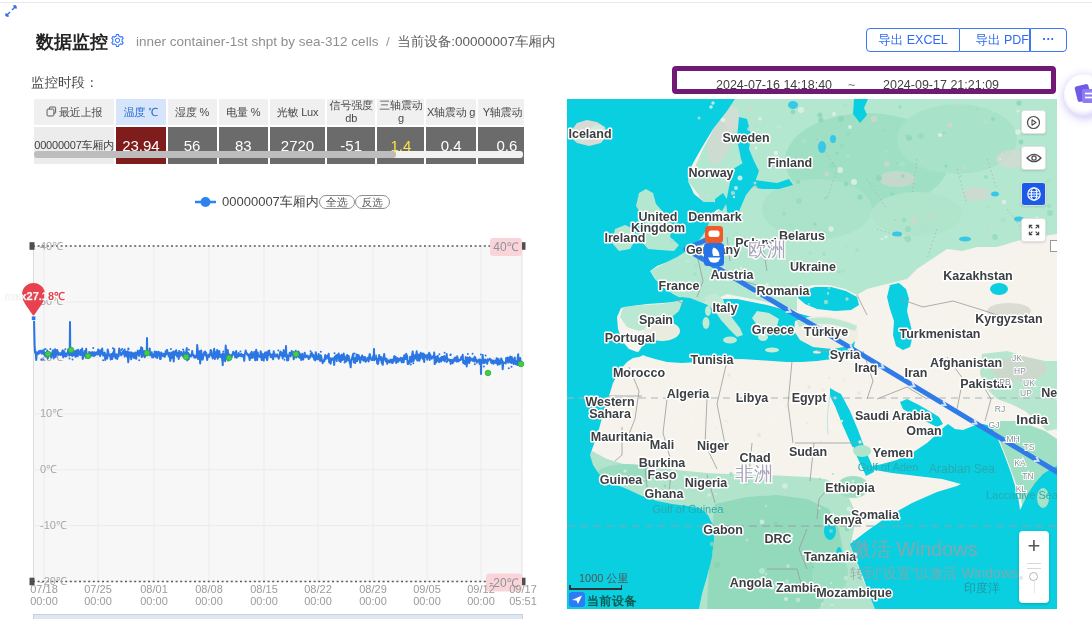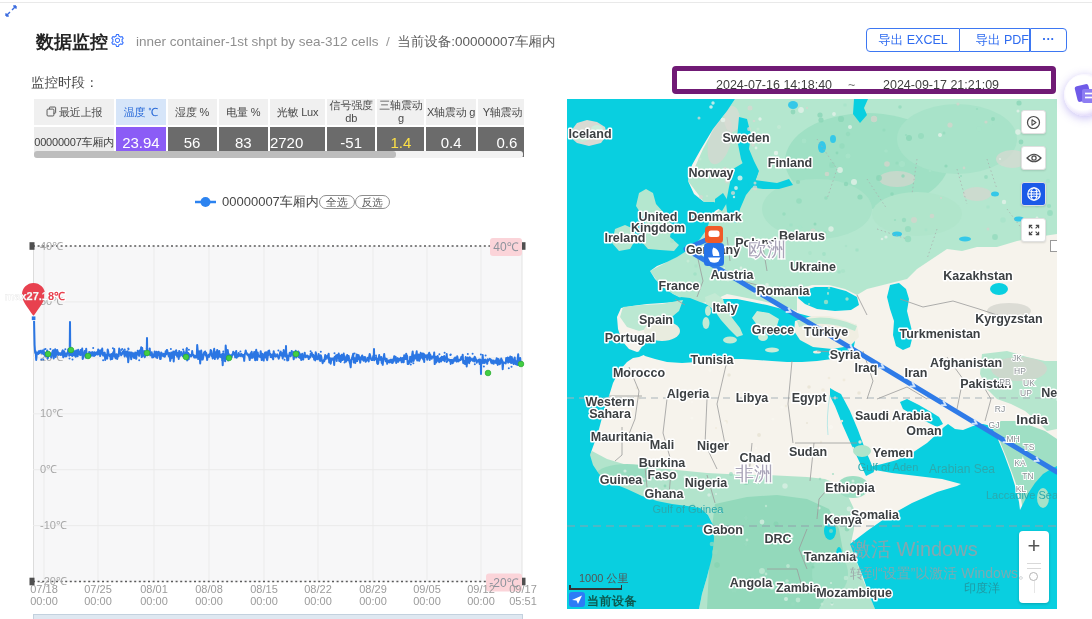--- a/index.html
+++ b/index.html
@@ -45,24 +45,24 @@
           <td style="width:49px;height:24px;background:#f0f0f0;color:#4a4a4a;font-size:11px;letter-spacing:-0.2px;text-align:center;vertical-align:middle;line-height:1.2;padding:0;white-space:nowrap">湿度 %</td>
           <td style="width:49px;height:24px;background:#f0f0f0;color:#4a4a4a;font-size:11px;letter-spacing:-0.2px;text-align:center;vertical-align:middle;line-height:1.2;padding:0;white-space:nowrap">电量 %</td>
           <td style="width:55px;height:24px;background:#f0f0f0;color:#4a4a4a;font-size:11px;letter-spacing:-0.2px;text-align:center;vertical-align:middle;line-height:1.2;padding:0;white-space:nowrap">光敏 Lux</td>
           <td style="width:48px;height:24px;background:#f0f0f0;color:#4a4a4a;font-size:11px;letter-spacing:-0.2px;text-align:center;vertical-align:middle;line-height:1.2;padding:0;white-space:nowrap">信号强度<br>db</td>
           <td style="width:47px;height:24px;background:#f0f0f0;color:#4a4a4a;font-size:11px;letter-spacing:-0.2px;text-align:center;vertical-align:middle;line-height:1.2;padding:0;white-space:nowrap">三轴震动<br>g</td>
           <td style="width:49px;height:24px;background:#f0f0f0;color:#4a4a4a;font-size:11px;letter-spacing:-0.2px;text-align:center;vertical-align:middle;line-height:1.2;padding:0;white-space:nowrap">X轴震动 g</td>
           <td style="width:58px;height:24px;background:#f0f0f0;color:#4a4a4a;font-size:11px;letter-spacing:-0.2px;text-align:center;vertical-align:middle;line-height:1.2;padding:0;white-space:nowrap">Y轴震动 g</td>
         </tr>
         <tr>
           <td style="height:22px;background:#ececec;color:#3f3f3f;font-size:11px;letter-spacing:-0.2px;text-align:center;vertical-align:middle;white-space:nowrap;overflow:hidden">00000007车厢内</td>
-          <td style="height:30px;background:#8b5cf6;color:#fff;font-size:15px;text-align:center;vertical-align:middle;white-space:nowrap;overflow:hidden">23.94</td>
+          <td style="height:37px;background:#7f1d1d;color:#fff;font-size:15px;text-align:center;vertical-align:middle;white-space:nowrap;overflow:hidden">23.94</td>
           <td style="height:22px;background:#6b6b6b;color:#fff;font-size:15px;text-align:center;vertical-align:middle;white-space:nowrap;overflow:hidden">56</td>
           <td style="height:22px;background:#6b6b6b;color:#fff;font-size:15px;text-align:center;vertical-align:middle;white-space:nowrap;overflow:hidden">83</td>
-          <td style="height:22px;background:#6b6b6b;color:#fff;font-size:15px;text-align:left;vertical-align:middle;white-space:nowrap;overflow:hidden">2720</td>
+          <td style="height:22px;background:#6b6b6b;color:#fff;font-size:15px;text-align:center;vertical-align:middle;white-space:nowrap;overflow:hidden">2720</td>
           <td style="height:22px;background:#6b6b6b;color:#fff;font-size:15px;text-align:center;vertical-align:middle;white-space:nowrap;overflow:hidden">-51</td>
           <td style="height:22px;background:#6b6b6b;color:#fde047;font-size:15px;text-align:center;vertical-align:middle;white-space:nowrap;overflow:hidden">1.4</td>
           <td style="height:22px;background:#6b6b6b;color:#fff;font-size:15px;text-align:center;vertical-align:middle;white-space:nowrap;overflow:hidden">0.4</td>
           <td style="height:22px;background:#6b6b6b;color:#fff;font-size:15px;text-align:center;vertical-align:middle;white-space:nowrap;overflow:hidden">0.6</td>
         </tr>
       </tbody>
     </table>
   </div>
 <div class="abs" style="left:34px;top:151px;width:489px;height:7px;background:#f2f2f2;border-radius:3px"></div>
 <div class="abs" style="left:34px;top:151px;width:362px;height:7px;background:#bdbdbd;border-radius:3px"></div>

